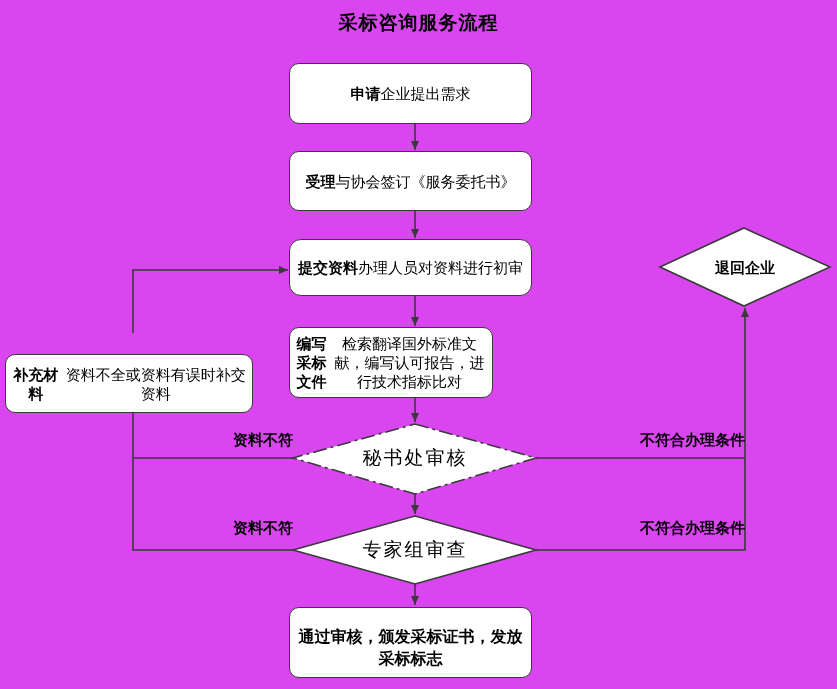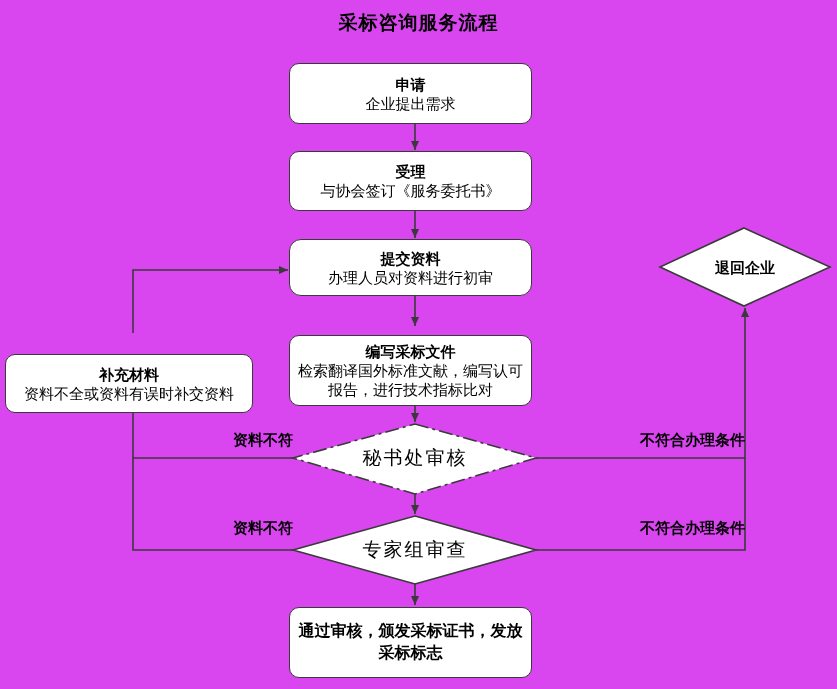--- a/index.html
+++ b/index.html
@@ -33,34 +33,33 @@
     width: 837px;
     height: 689px;
   }
   .node {
     position: absolute;
     box-sizing: border-box;
     border: 1.6px solid #3a3a3a;
     border-radius: 10px;
     background: #ffffff;
     display: flex;
-    flex-direction: column;
     align-items: center;
     justify-content: center;
     text-align: center;
     font-size: 15px;
     line-height: 19px;
     padding: 2px 3px;
   }
   .node .node-title { font-weight: bold; }
   .node .node-subtitle { font-weight: normal; }
   .node-apply      { left: 289px; top: 63px;  width: 243px; height: 61px; }
   .node-accept     { left: 289px; top: 151px; width: 243px; height: 60px; }
   .node-submit     { left: 289px; top: 239px; width: 243px; height: 57px; border-radius: 12px; }
-  .node-compile    { left: 289px; top: 327px; width: 243px; height: 71px; margin-top: 8px; }
+  .node-compile    { left: 289px; top: 327px; width: 204px; height: 71px; }
   .node-supplement { left: 5px;   top: 333px; width: 248px; height: 59px; margin-top: 21px; }
   .node-issue      {
     left: 289px; top: 607px; width: 243px; height: 71px;
     justify-content: flex-start;
     font-weight: bold;
     font-size: 16px;
     line-height: 22px;
     padding-top: 12px;
   }
   .diamond-label {

